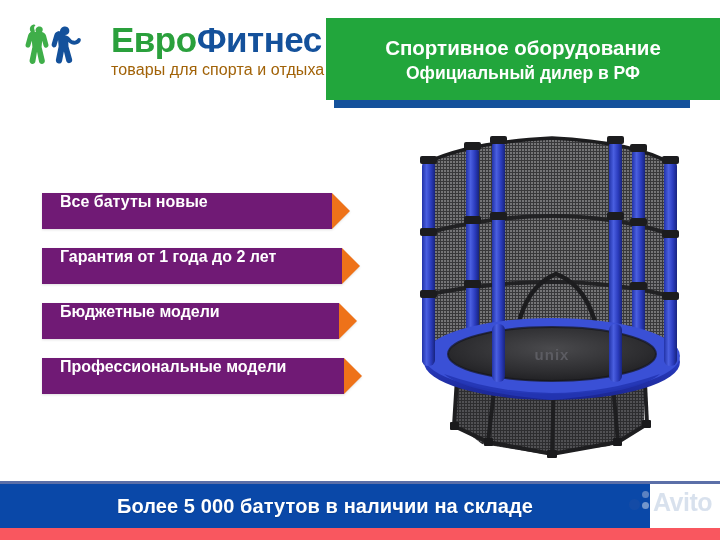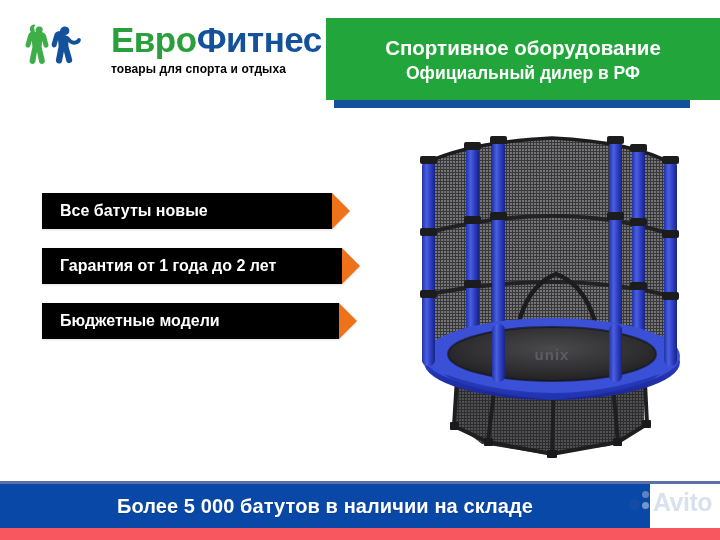--- a/index.html
+++ b/index.html
@@ -16,21 +16,21 @@
   .logo-block { position:absolute; left:22px; top:20px; width:300px; height:66px; }
   .logo-figures { position:absolute; left:0; top:2px; width:64px; height:60px; }
   .logo-words { position:absolute; left:64px; top:0px; width:236px;margin-left:25px; }
   .logo-main {
     font-size:35px; font-weight:bold; line-height:40px;
     letter-spacing:-0.5px; white-space:nowrap;
   }
   .logo-evro { color:#2aa03c; }
   .logo-fitnes { color:#14519b; }
   .logo-tagline {
-    color:#000000; font-size:12px; font-weight:bold;
+    color:#a16207; font-size:16px; font-weight:normal;
     line-height:17px; letter-spacing:0.1px; white-space:nowrap;
     margin-top:1px;
   }
 
   
   .green-shadow {
     position:absolute; left:334px; top:26px;
     width:356px; height:82px; background:#14519b;
   }
   .green-banner {
@@ -40,22 +40,22 @@
     align-items:center; justify-content:center;
     color:#ffffff;
   }
   .green-line1 { font-size:20.5px; font-weight:bold; line-height:27px; white-space:nowrap; }
   .green-line2 { font-size:17.5px; font-weight:bold; line-height:24px; white-space:nowrap; }
 
   
   .features { position:absolute; left:42px; top:193px; width:325px; }
   .feature {
     position:relative; height:36px; margin-bottom:19px;
-    background:#000000; color:#ffffff;
-    display:flex; align-items:center;
+    background:#701a75; color:#ffffff;
+    display:flex; align-items:flex-start;
     padding-left:18px;
     font-size:16px; font-weight:bold;
     white-space:nowrap;
     filter: drop-shadow(0 1px 1px rgba(0,0,0,0.12));
   }
   .feature::after {
     content:""; position:absolute; right:-18px; top:0;
     width:0; height:0;
     border-top:18px solid transparent;
     border-bottom:18px solid transparent;
@@ -140,20 +140,23 @@
 
   <div class="features">
     <div class="feature f1">
       <span>Все батуты новые</span>
     </div>
     <div class="feature f2">
       <span>Гарантия от 1 года до 2 лет</span>
     </div>
     <div class="feature f3">
       <span>Бюджетные модели</span>
+    </div>
+    <div class="feature f4">
+      <span>Профессиональные модели</span>
     </div>
   </div>
 
   <div class="trampoline">
     <svg width="300" height="340" viewBox="0 0 300 340" xmlns="http://www.w3.org/2000/svg">
       <defs>
         <pattern id="mesh" width="3" height="3" patternUnits="userSpaceOnUse">
           <rect width="3" height="3" fill="#6e6e70"></rect>
           <rect width="3" height="1" fill="#2e2e30"></rect>
           <rect width="1" height="3" fill="#2e2e30"></rect>

